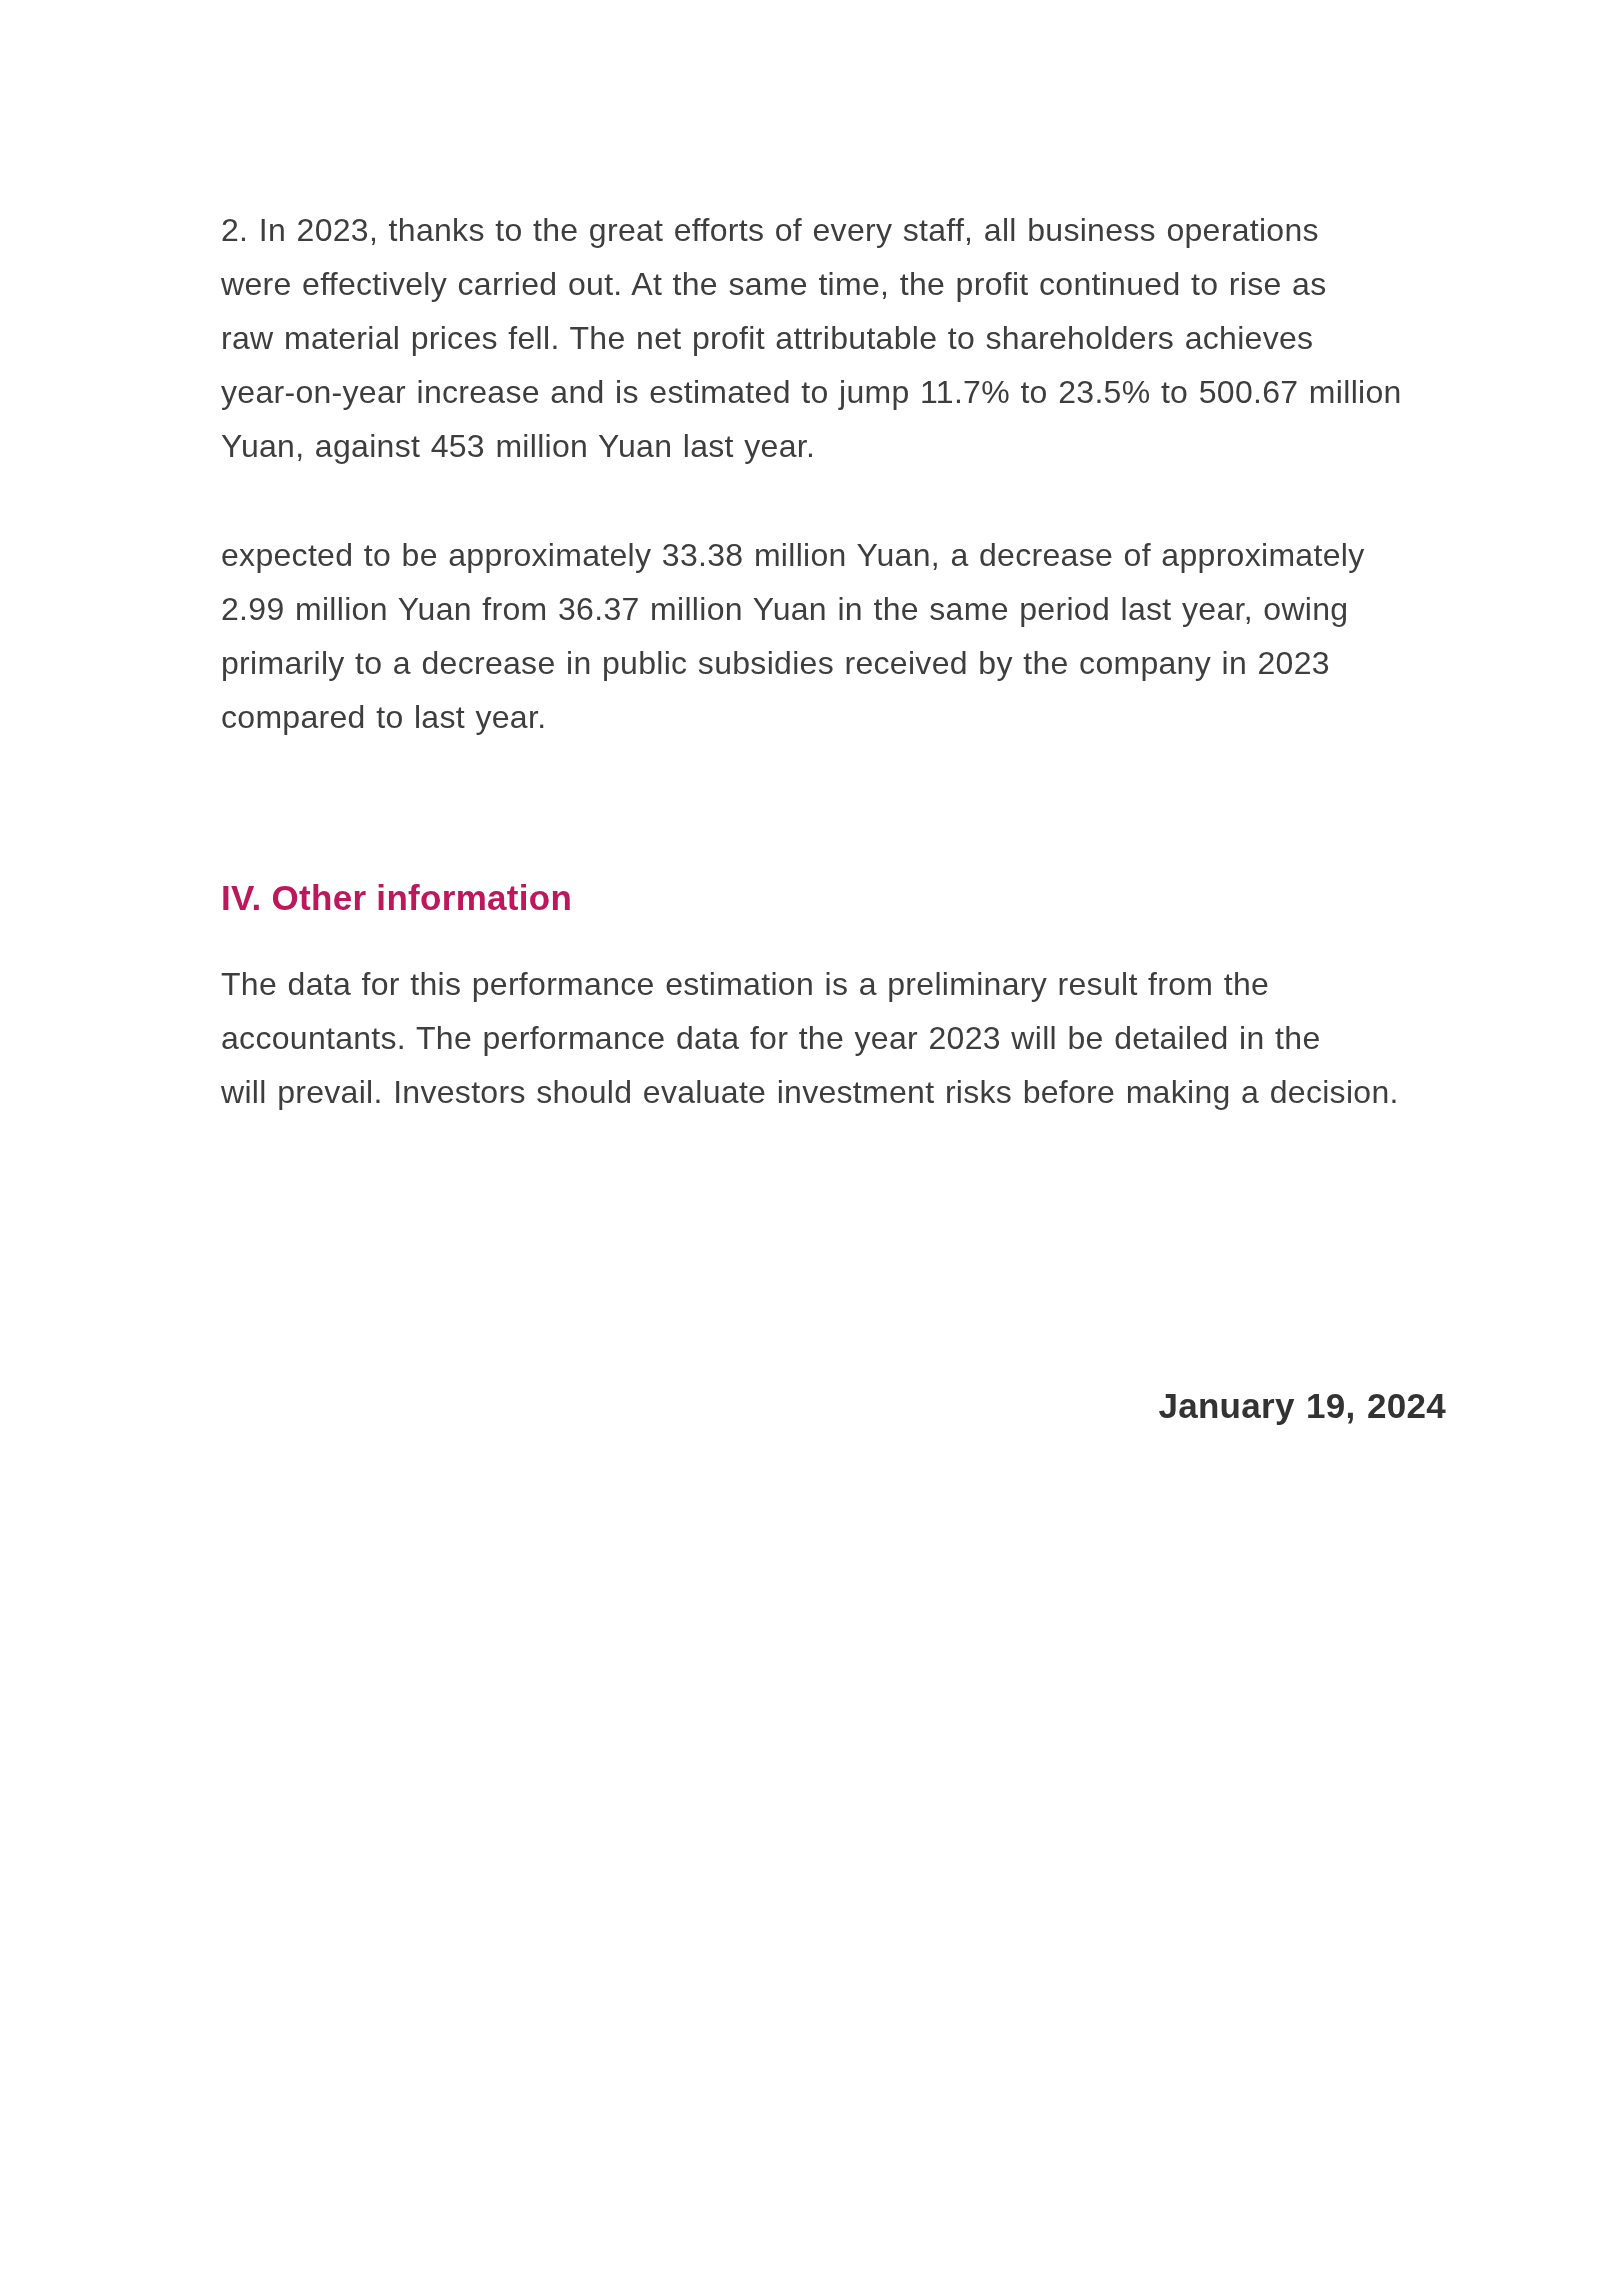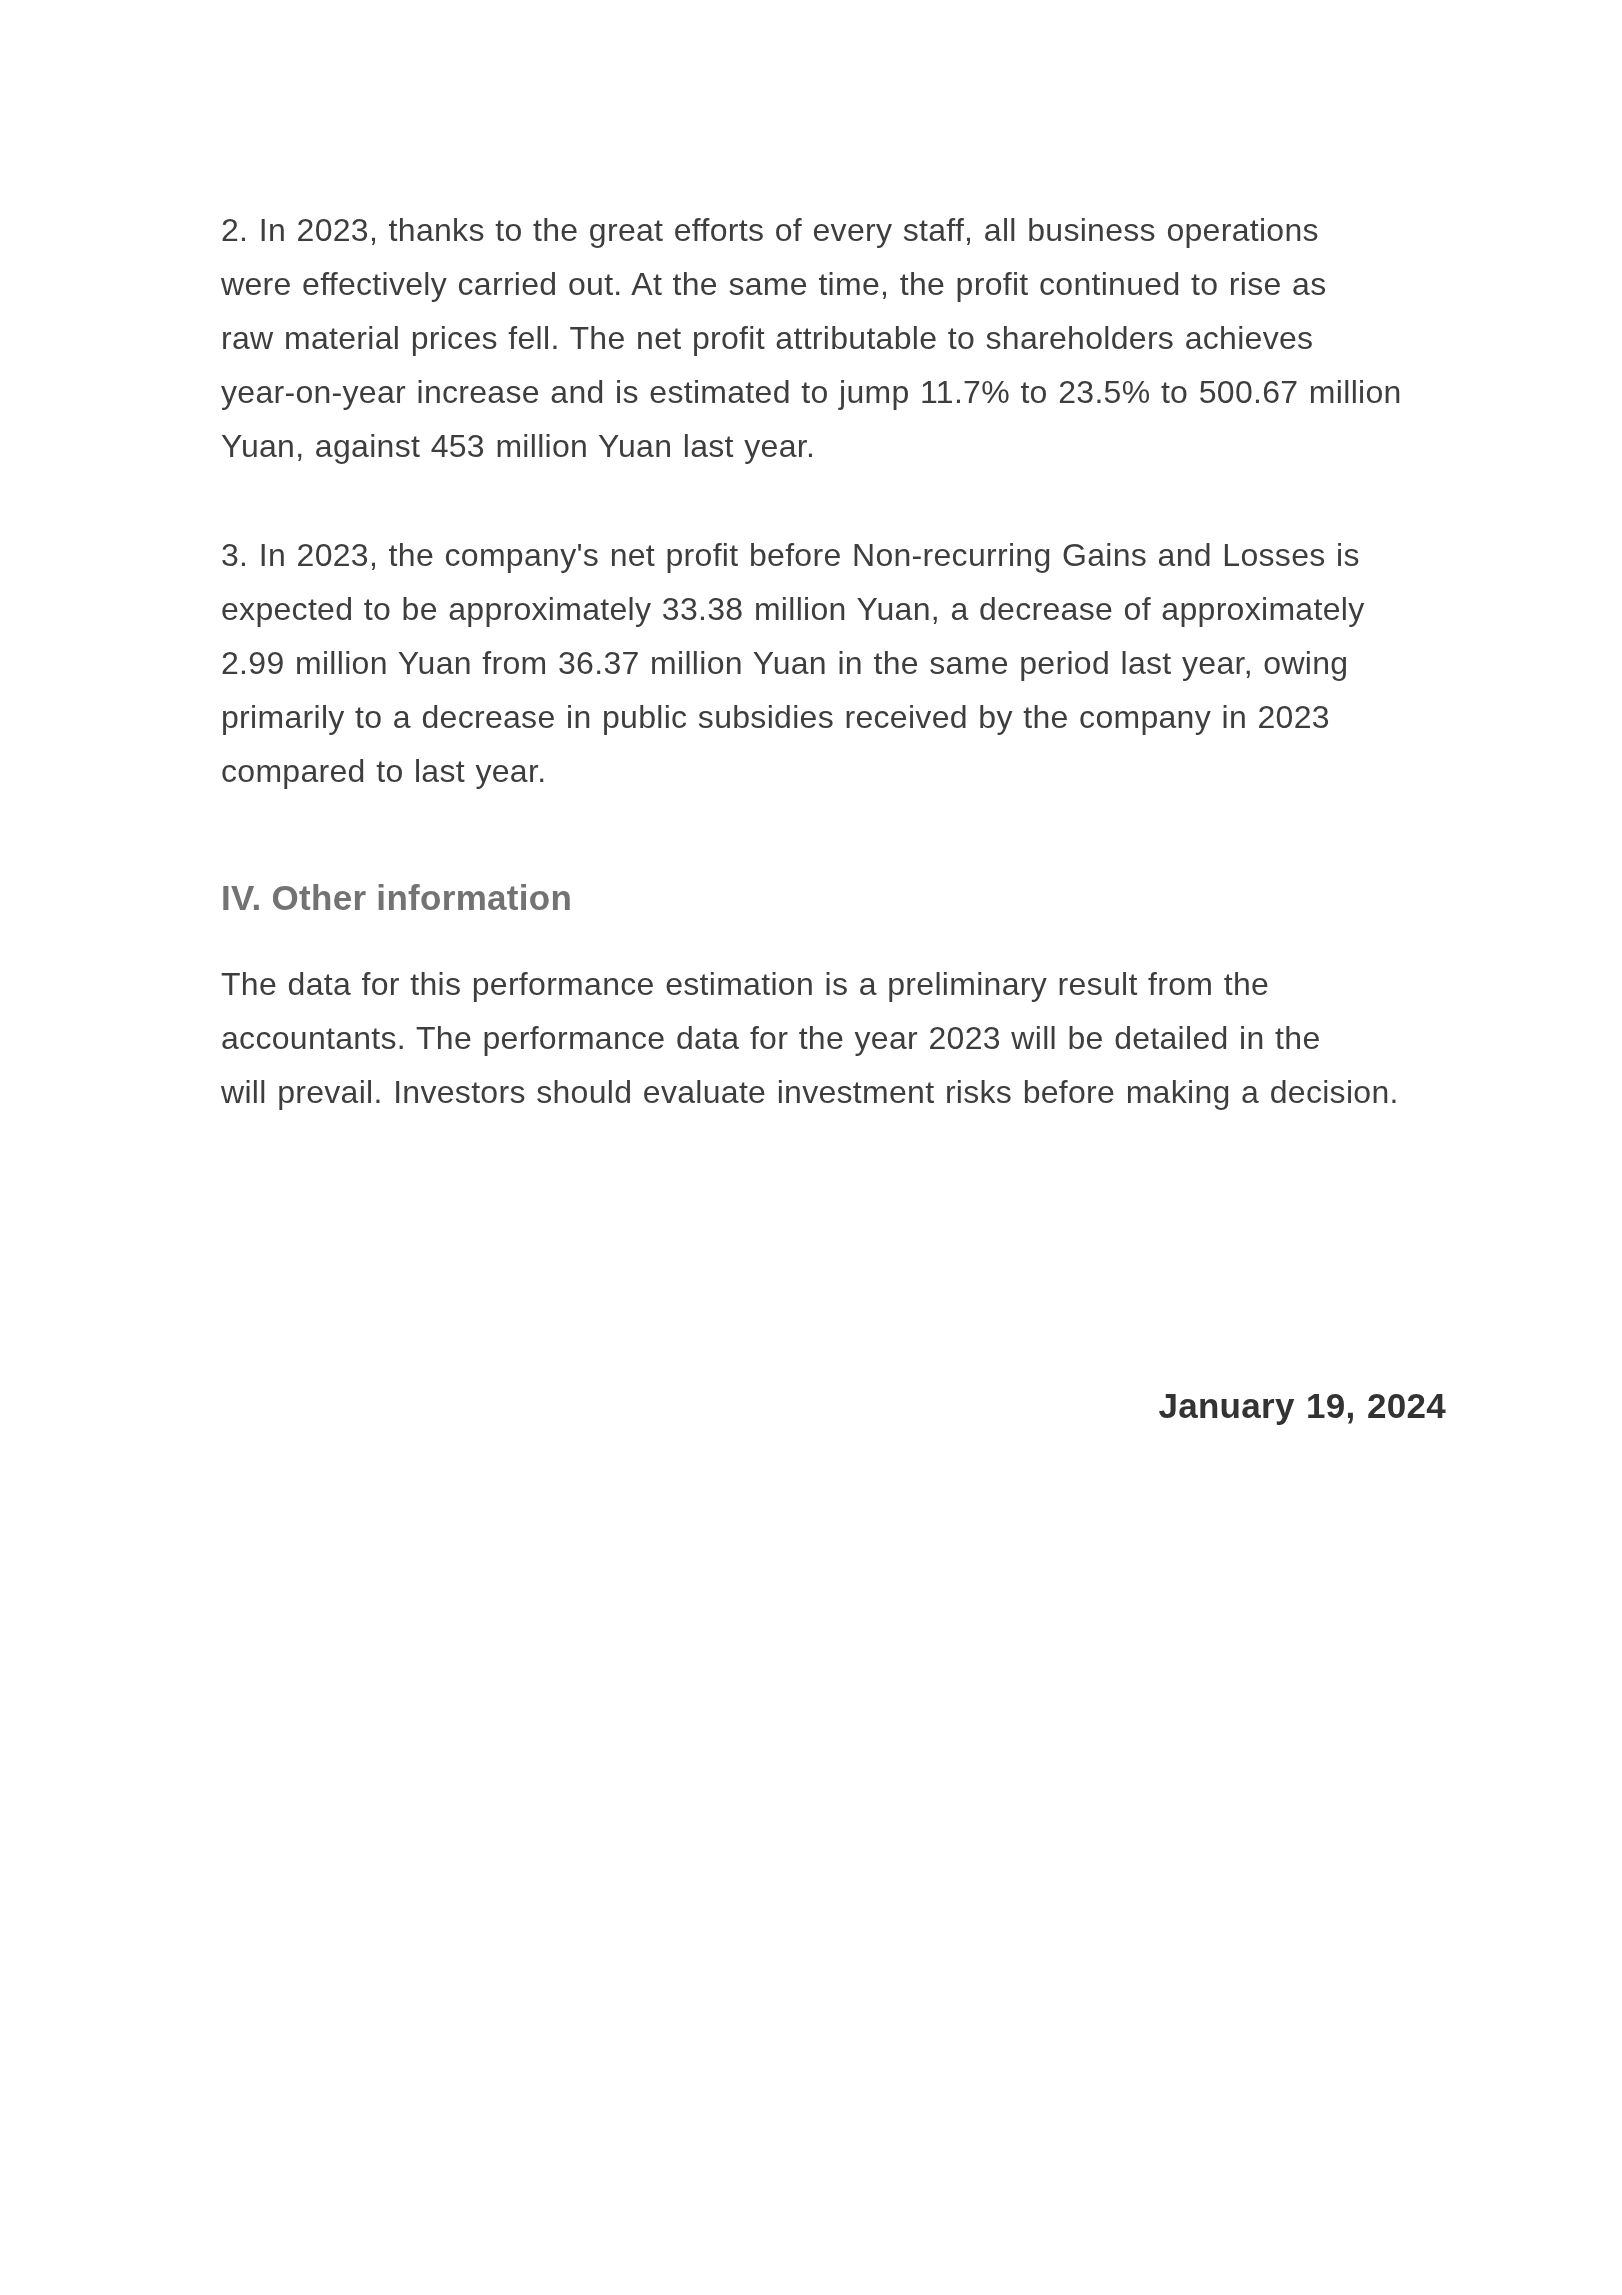--- a/index.html
+++ b/index.html
@@ -26,21 +26,21 @@
     letter-spacing: 0.3px;
     word-spacing: 1.3px;
     white-space: pre;
     color: #3e3e3e;
   }
   .heading-text {
     font-size: 35px;
     line-height: 54px;
     font-weight: bold;
     letter-spacing: 0.3px;
-    color: #737373;
+    color: #be185d;
     white-space: pre;
   }
   .signature-block {
     position: absolute;
     left: 221px;
     right: 177px;
     text-align: right;
   }
   .signature-block .text-line {
     font-size: 35px;
@@ -59,21 +59,20 @@
 
   <div class="block body-text" style="top: 203px;">
     <div class="text-line">2. In 2023, thanks to the great efforts of every staff, all business operations</div>
     <div class="text-line">were effectively carried out. At the same time, the profit continued to rise as</div>
     <div class="text-line">raw material prices fell. The net profit attributable to shareholders achieves</div>
     <div class="text-line">year-on-year increase and is estimated to jump 11.7% to 23.5% to 500.67 million</div>
     <div class="text-line">Yuan, against 453 million Yuan last year.</div>
   </div>
 
   <div class="block body-text" style="top: 528px;">
-    <div class="text-line">3. In 2023, the company's net profit before Non-recurring Gains and Losses is</div>
     <div class="text-line">expected to be approximately 33.38 million Yuan, a decrease of approximately</div>
     <div class="text-line">2.99 million Yuan from 36.37 million Yuan in the same period last year, owing</div>
     <div class="text-line">primarily to a decrease in public subsidies received by the company in 2023</div>
     <div class="text-line">compared to last year.</div>
   </div>
 
   <div class="block" style="top: 871px;">
     <div class="heading-text">IV. Other information</div>
   </div>
 

